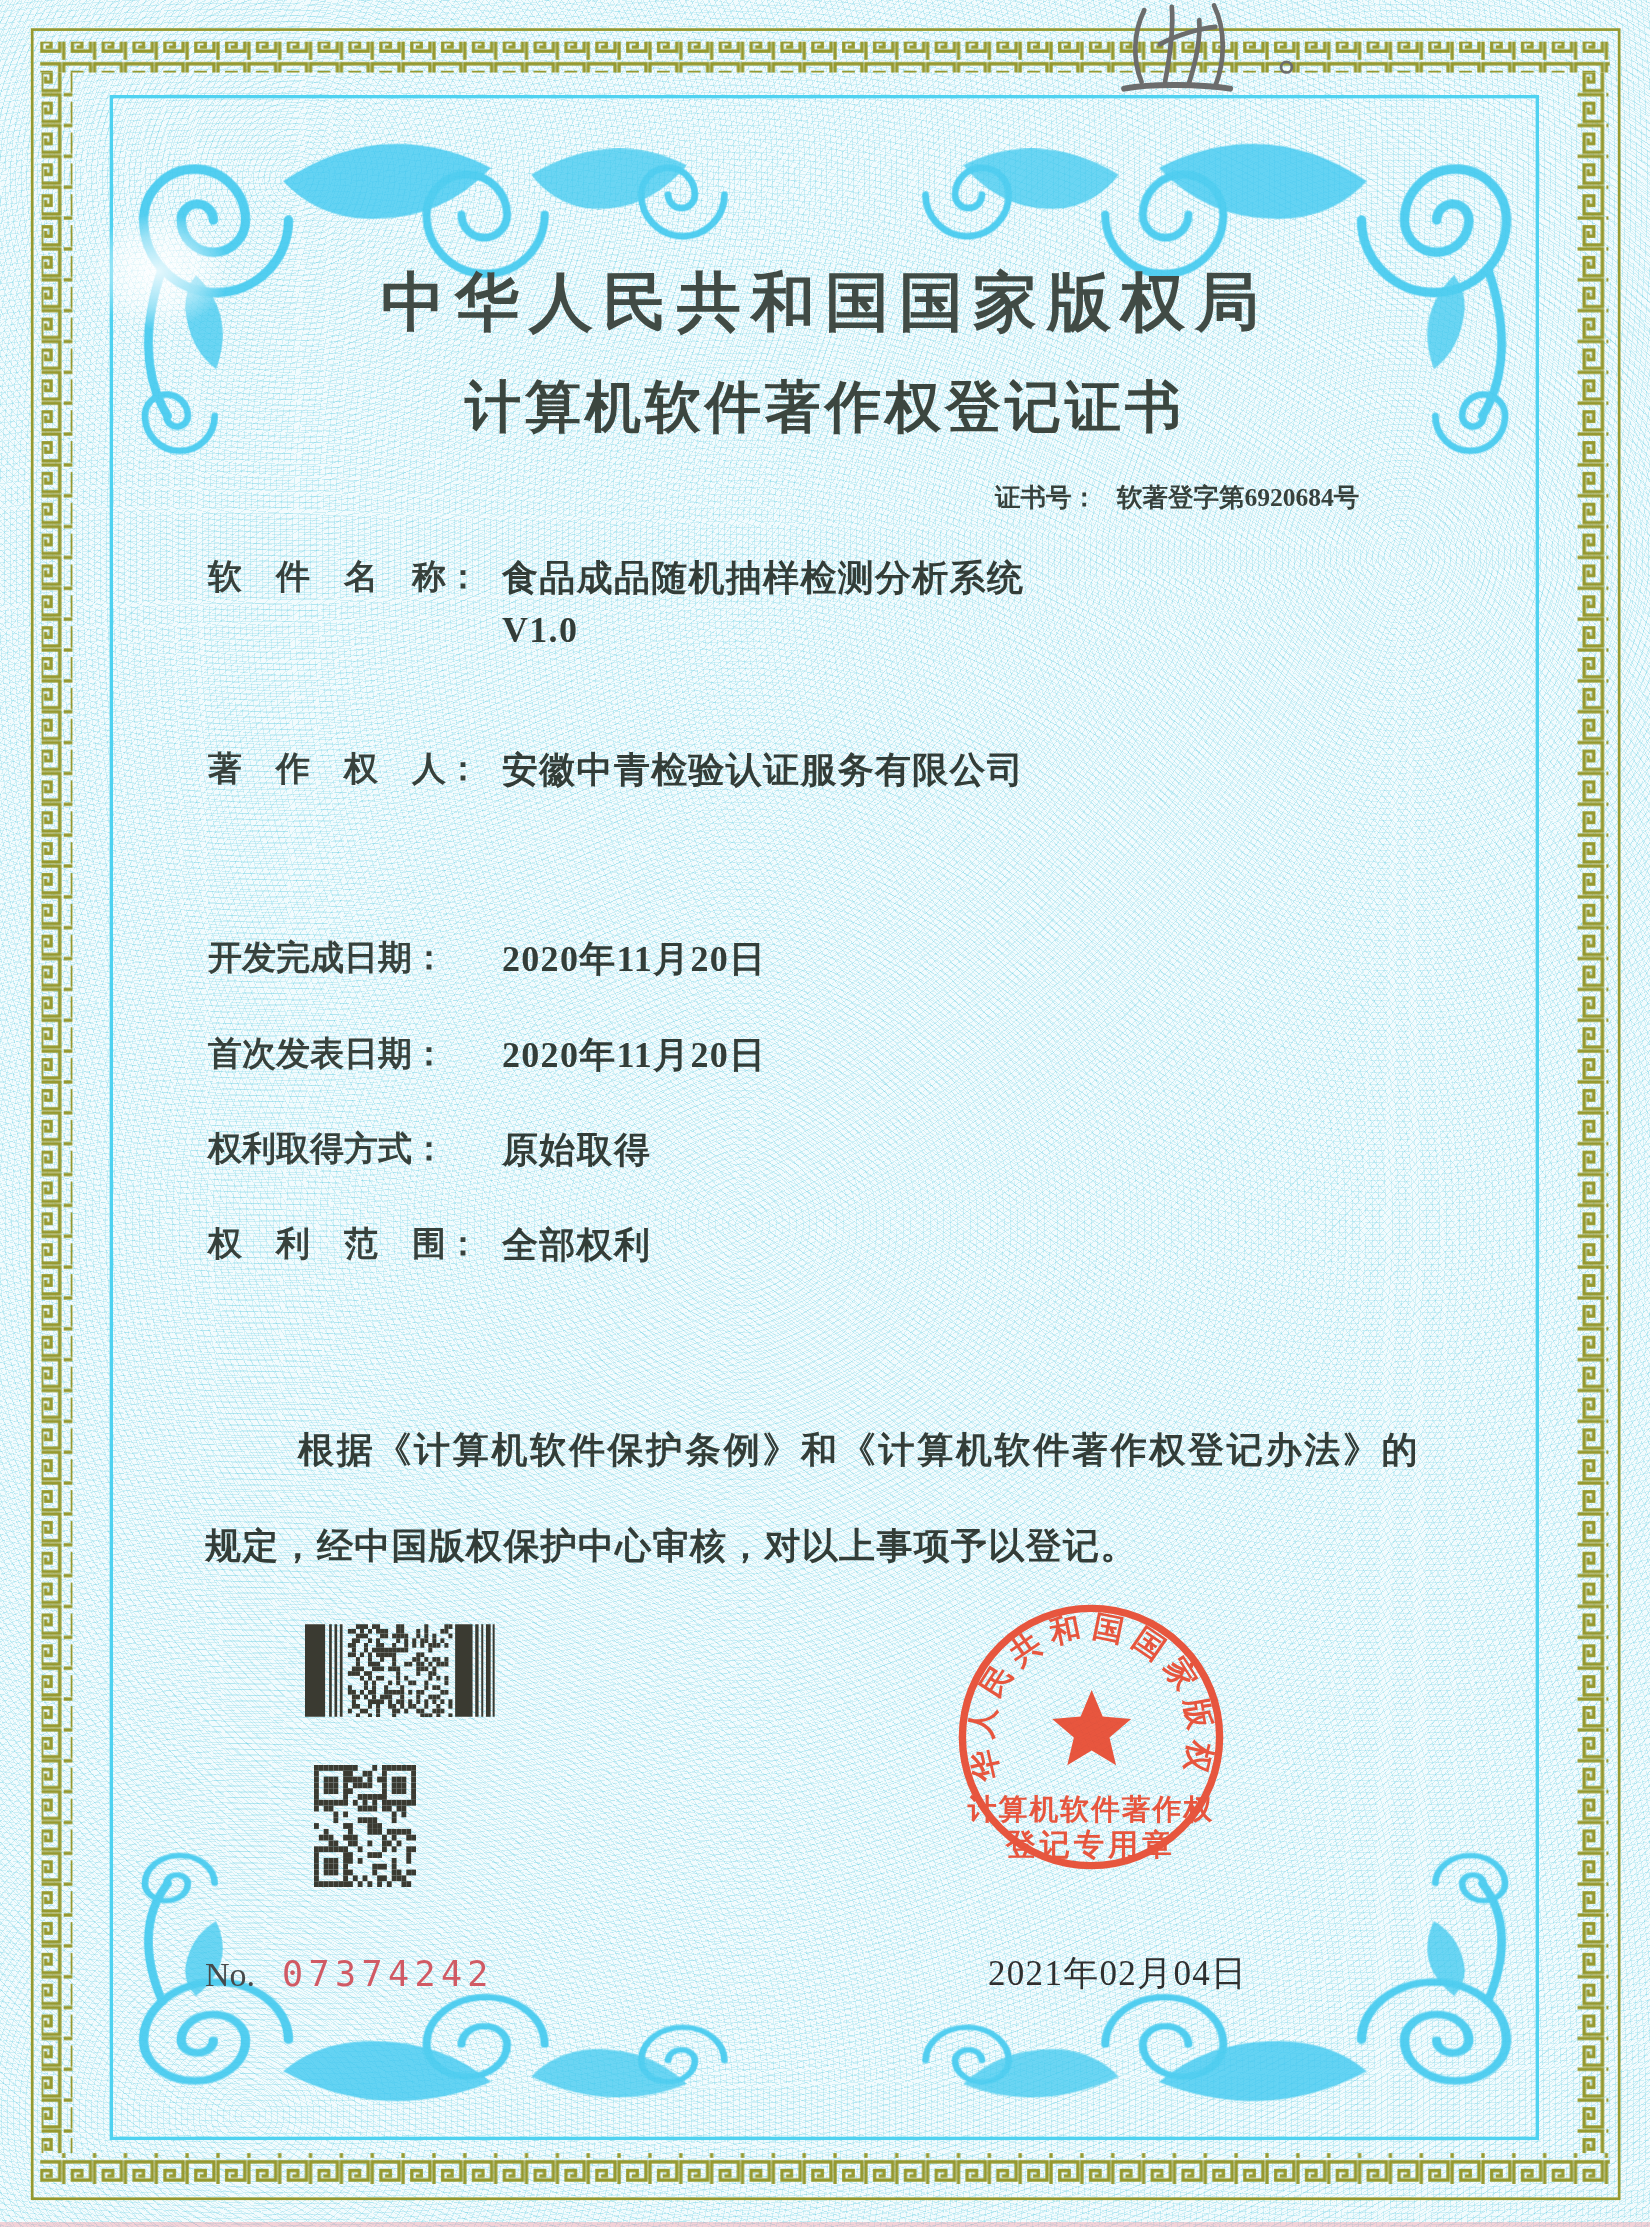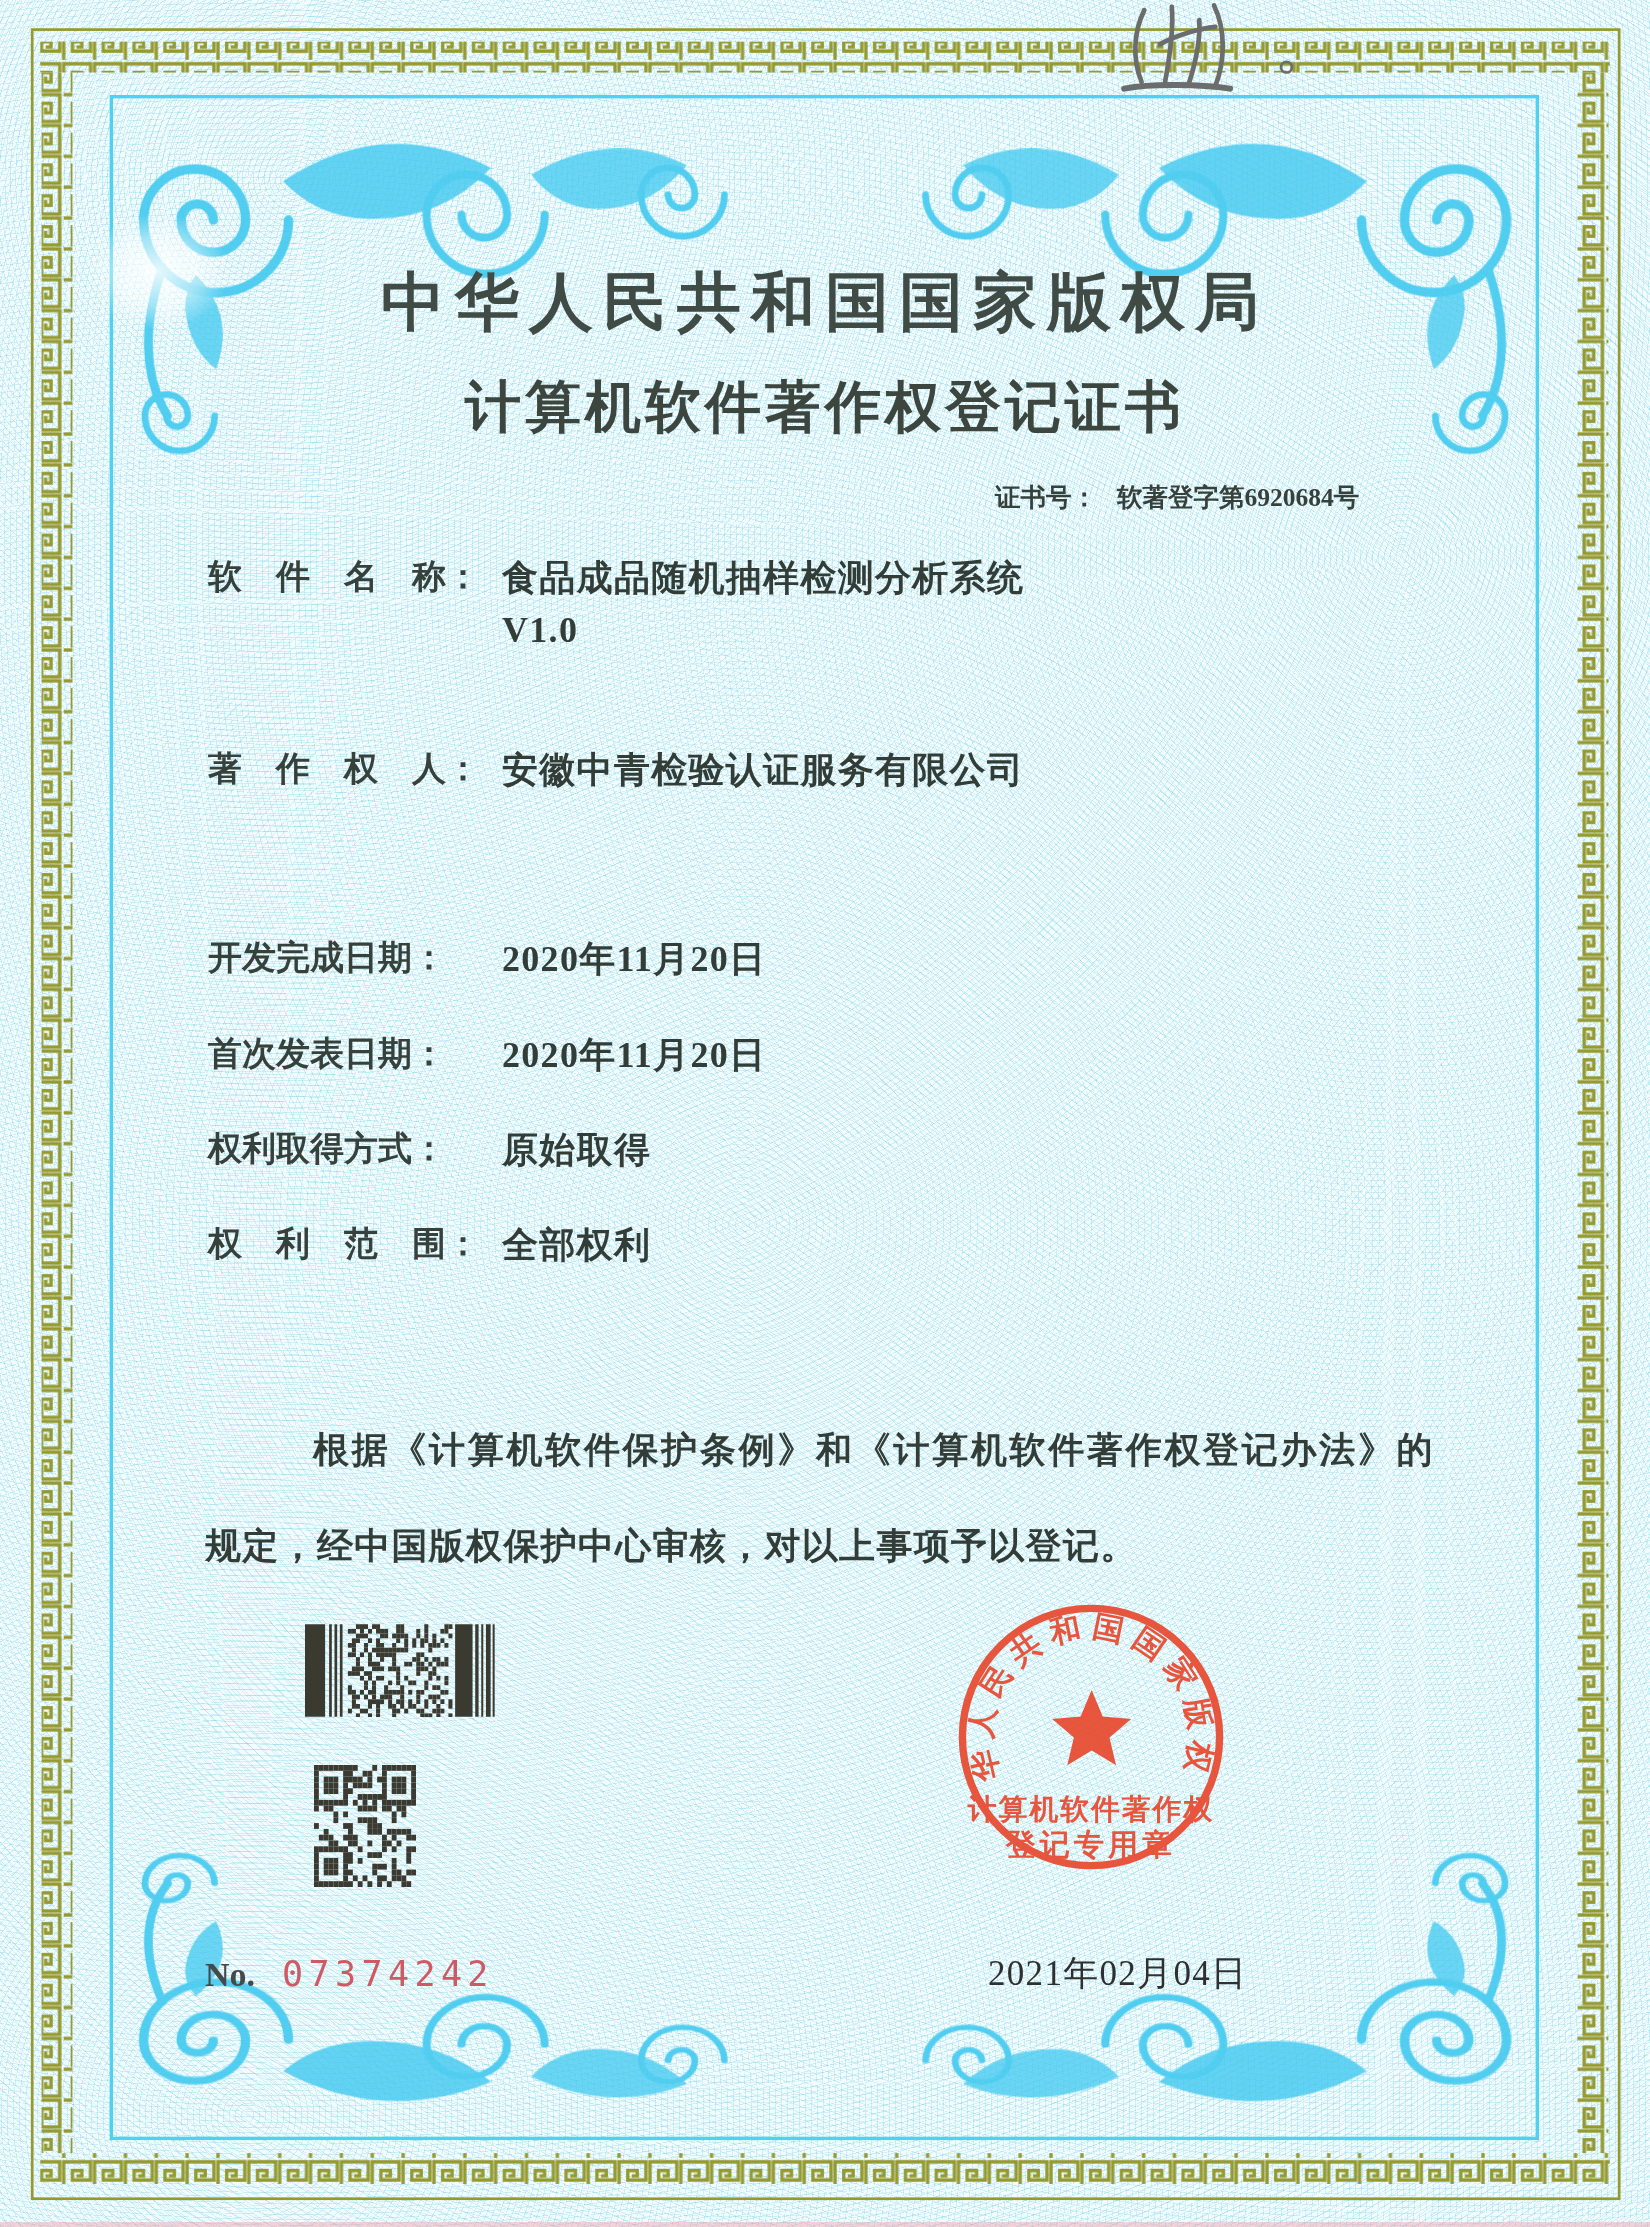--- a/index.html
+++ b/index.html
@@ -23,21 +23,21 @@
     top:370px;left:0;width:100%;text-align:center;
     font-size:56px;font-weight:bold;letter-spacing:4px;color:#3c463f;
   }
   .certno{top:480px;left:995px;font-size:25.5px;font-weight:600;color:#37413c;white-space:nowrap;}
   .certno .gap{display:inline-block;width:20px;}
   .row{left:0;top:0;width:100%;height:43px;}
   .lbl{position:absolute;left:208px;font-size:34px;font-weight:600;white-space:pre;color:#37413c;}
   .val{position:absolute;left:502px;font-size:36px;font-weight:600;white-space:pre;color:#333d38;letter-spacing:1.3px;}
   .statement{font-size:36px;font-weight:600;color:#333d38;white-space:nowrap;}
   .serial{top:1954px;left:205px;font-size:34px;white-space:nowrap;}
-  .serial .no{color:#45494a;font-weight:700;}
+  .serial .no{color:#45494a;font-weight:400;}
   .serial .num{color:#d05a64;font-family:"DejaVu Sans Mono","Liberation Mono",monospace;letter-spacing:5.4px;margin-left:27px;font-size:35px;}
   .issue-date{top:1950px;left:988px;font-size:35px;font-weight:400;color:#2f2f2f;letter-spacing:1.3px;white-space:nowrap;}
   .ghost-stamp{
     top:213px;left:86px;width:144px;height:117px;border-radius:50%;
     background:radial-gradient(closest-side, rgba(255,255,255,.85), rgba(255,255,255,.45) 60%, rgba(255,255,255,0) 100%);
   }
   .scan-edge{left:0;bottom:0;width:100%;height:5.4px;background:rgba(242,160,170,.45);}
   svg text{font-family:"Liberation Serif","DejaVu Serif",serif;}
 </style>
 </head>
@@ -120,21 +120,21 @@
   </div>
   <div class="abs row" style="top:1126px">
     <span class="lbl">权利取得方式：</span>
     <span class="val">原始取得</span>
   </div>
   <div class="abs row" style="top:1221px">
     <span class="lbl">权　利　范　围：</span>
     <span class="val">全部权利</span>
   </div>
 
-  <div class="abs statement" style="top:1426px;left:313px;letter-spacing:2.7px">根据《计算机软件保护条例》和《计算机软件著作权登记办法》的</div>
+  <div class="abs statement" style="top:1426px;left:298px;letter-spacing:2.7px">根据《计算机软件保护条例》和《计算机软件著作权登记办法》的</div>
   <div class="abs statement" style="top:1522px;left:205px;letter-spacing:1.3px">规定，经中国版权保护中心审核，对以上事项予以登记。</div>
 
   <svg class="abs" id="barcode" style="left:305px;top:1624px" width="191" height="93" viewBox="0 0 285 138">
       <rect x="0" y="0" width="30" height="138" fill="#3a3a31"></rect>
       <rect x="36" y="0" width="4" height="138" fill="#3a3a31"></rect>
       <rect x="44" y="0" width="4" height="138" fill="#3a3a31"></rect>
       <rect x="52" y="0" width="4" height="138" fill="#3a3a31"></rect>
       <rect x="224" y="0" width="26" height="138" fill="#3a3a31"></rect>
       <rect x="254" y="0" width="5" height="138" fill="#3a3a31"></rect>
       <rect x="263" y="0" width="3" height="138" fill="#3a3a31"></rect>

